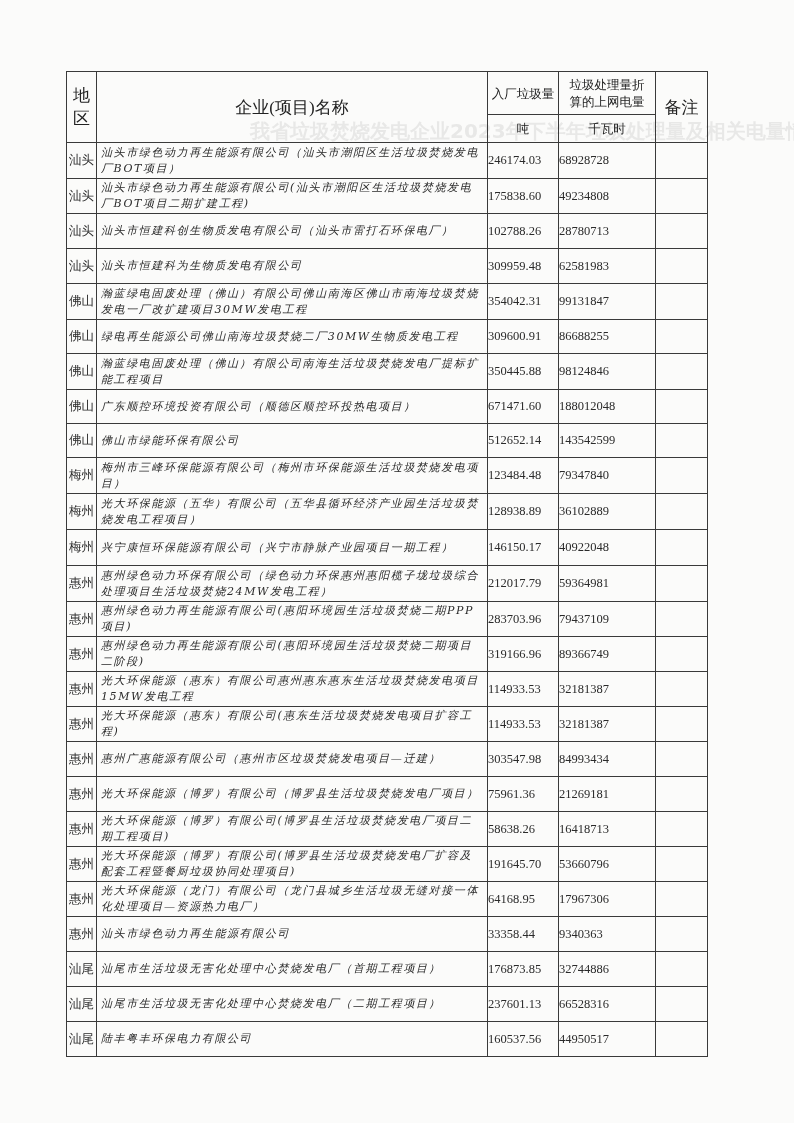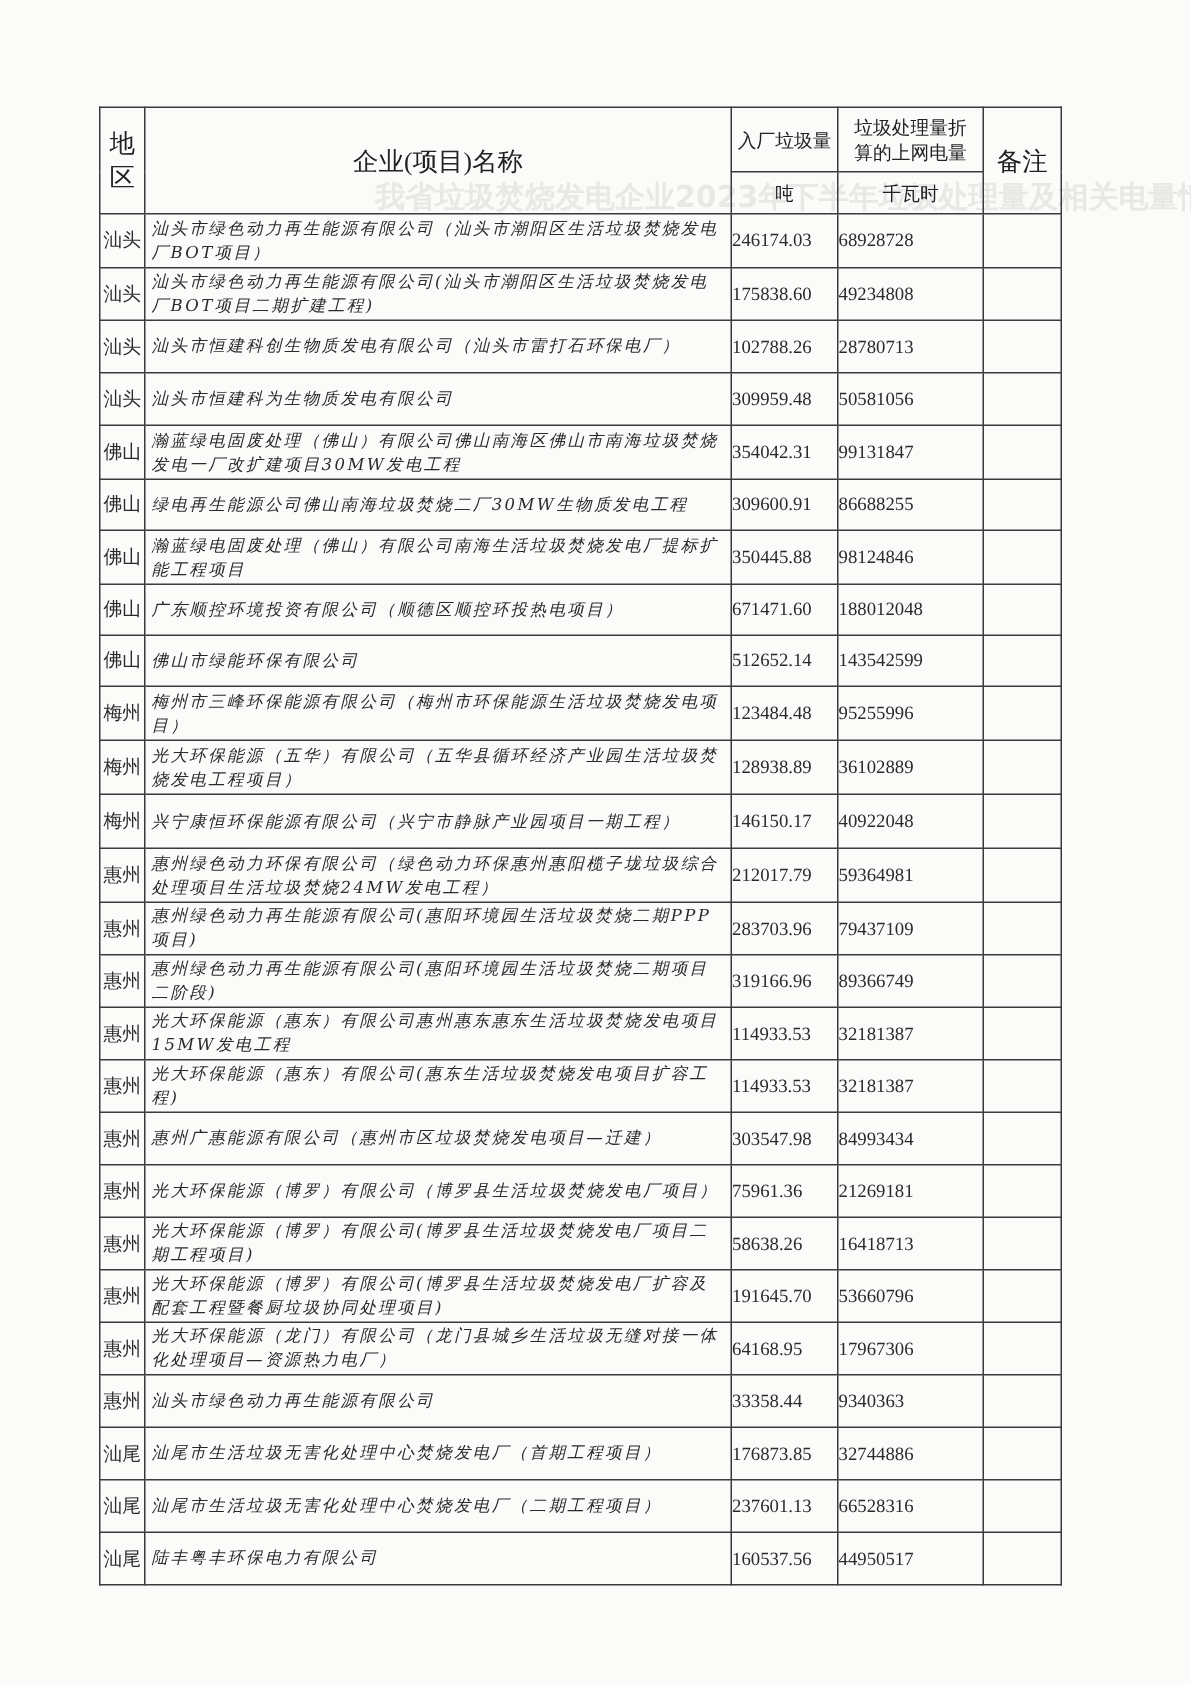--- a/index.html
+++ b/index.html
@@ -71,21 +71,21 @@
     <td class="region">汕头</td>
     <td class="name">汕头市恒建科创生物质发电有限公司（汕头市雷打石环保电厂）</td>
     <td class="num">102788.26</td>
     <td class="num">28780713</td>
     <td class="remark"></td>
   </tr>
       <tr class="r2" style="height: 35px;">
     <td class="region">汕头</td>
     <td class="name">汕头市恒建科为生物质发电有限公司</td>
     <td class="num">309959.48</td>
-    <td class="num">50581056</td>
+    <td class="num">62581983</td>
     <td class="remark"></td>
   </tr>
       <tr class="r2" style="height: 36px;">
     <td class="region">佛山</td>
     <td class="name">瀚蓝绿电固废处理（佛山）有限公司佛山南海区佛山市南海垃圾焚烧发电一厂改扩建项目30MW发电工程</td>
     <td class="num">354042.31</td>
     <td class="num">99131847</td>
     <td class="remark"></td>
   </tr>
       <tr class="r2" style="height: 34px;">
@@ -113,21 +113,21 @@
     <td class="region">佛山</td>
     <td class="name">佛山市绿能环保有限公司</td>
     <td class="num">512652.14</td>
     <td class="num">143542599</td>
     <td class="remark"></td>
   </tr>
       <tr class="r2" style="height: 36px;">
     <td class="region">梅州</td>
     <td class="name">梅州市三峰环保能源有限公司（梅州市环保能源生活垃圾焚烧发电项目）</td>
     <td class="num">123484.48</td>
-    <td class="num">95255996</td>
+    <td class="num">79347840</td>
     <td class="remark"></td>
   </tr>
       <tr class="r2" style="height: 36px;">
     <td class="region">梅州</td>
     <td class="name">光大环保能源（五华）有限公司（五华县循环经济产业园生活垃圾焚烧发电工程项目）</td>
     <td class="num">128938.89</td>
     <td class="num">36102889</td>
     <td class="remark"></td>
   </tr>
       <tr class="r2" style="height: 36px;">

